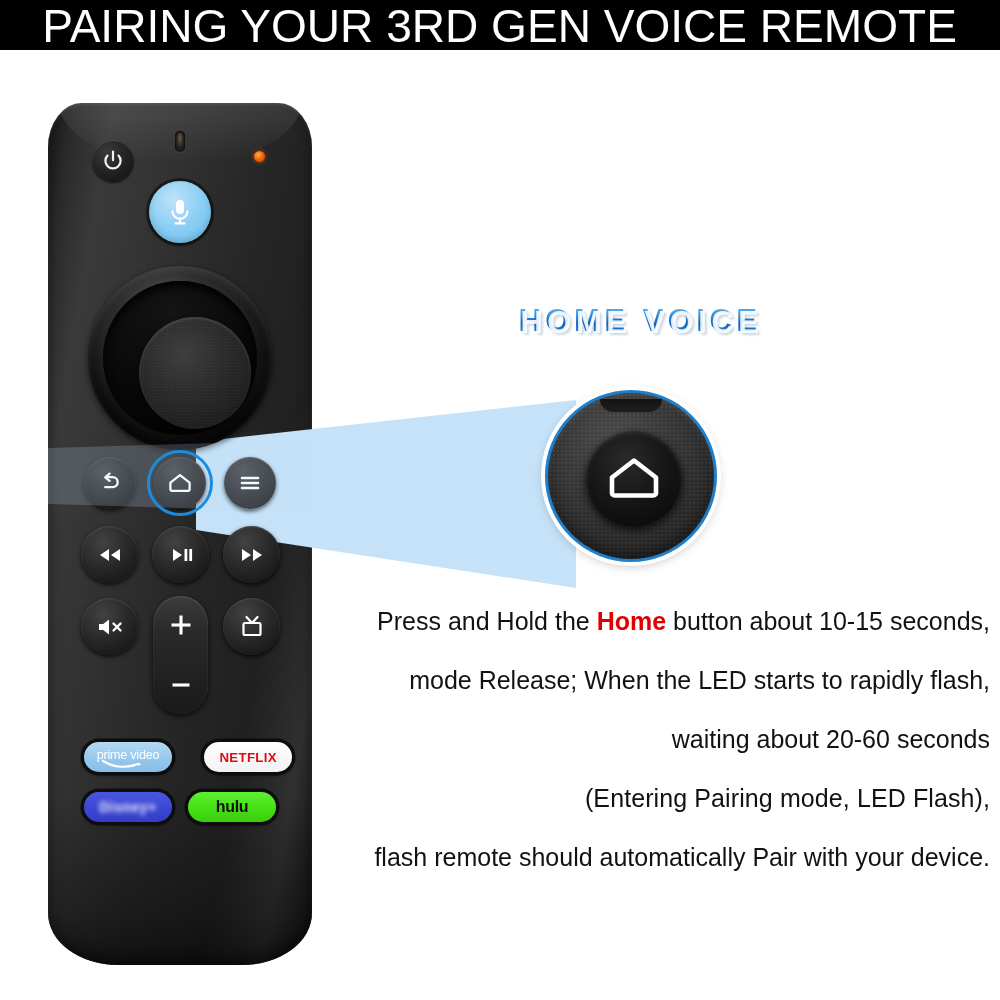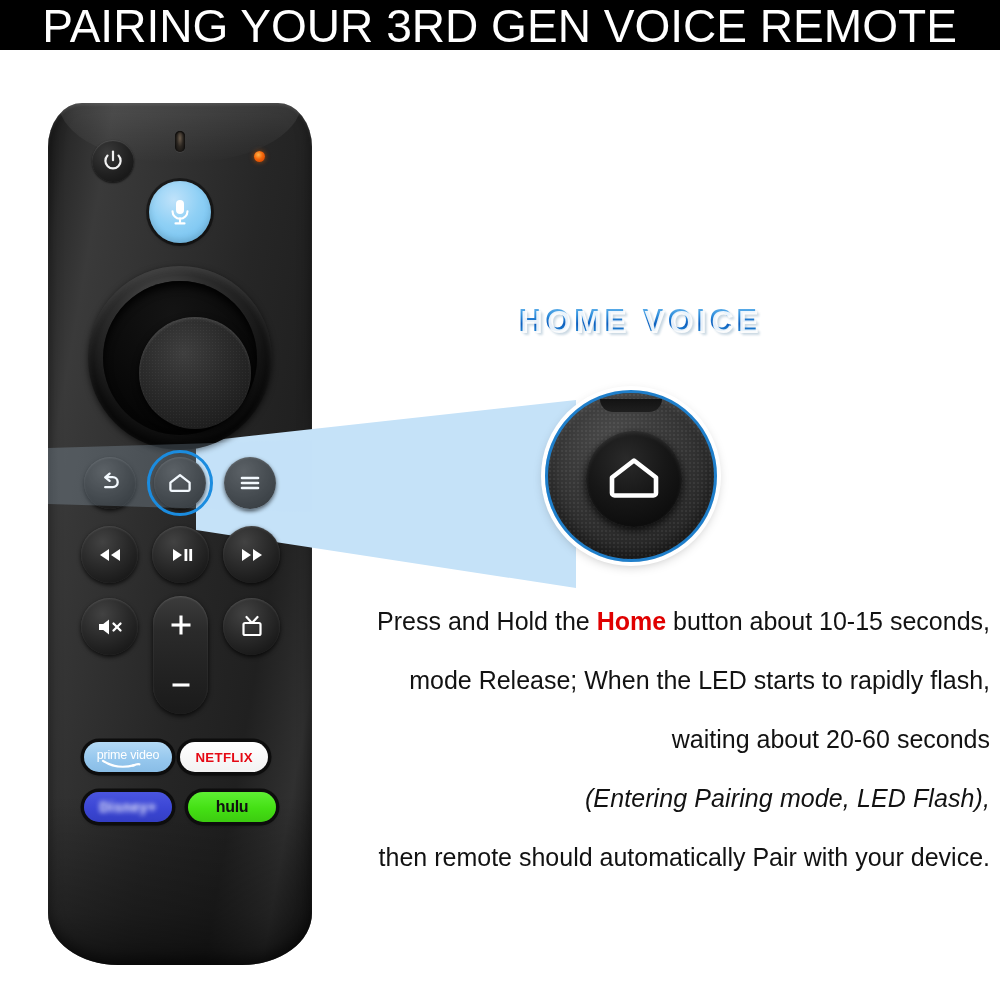--- a/index.html
+++ b/index.html
@@ -220,21 +220,21 @@
   .apps { position: absolute; left: 0; top: 625px; width: 264px; height: 100px; z-index: 5; margin-top: 14px; }
   .app-btn {
     position: absolute;
     width: 88px; height: 30px;
     border-radius: 15px;
     display: flex; align-items: center; justify-content: center;
     box-shadow: 0 0 0 3.5px #0d0d0d, 0 2px 4px rgba(0,0,0,0.8);
     overflow: hidden;
   }
   .app-prime   { left: 36px;  top: 0;    background: linear-gradient(180deg,#b3d9f5 0%, #97c8ee 55%, #89bde6 100%); }
-  .app-netflix { left: 132px; top: 0;    background: linear-gradient(180deg,#ffffff 0%, #f2f2f2 100%); }
+  .app-netflix { left: 156px; top: 0;    background: linear-gradient(180deg,#ffffff 0%, #f2f2f2 100%); }
   .app-disney  { left: 36px;  top: 50px; background: linear-gradient(180deg,#4a55e0 0%, #3b46d4 55%, #333ec4 100%); }
   .app-hulu    { left: 140px; top: 50px; background: linear-gradient(180deg,#5ef033 0%, #44e014 55%, #3ccb10 100%); }
 
   .prime-label {
     color: #ffffff; font-size: 12.5px; font-weight: 400;
     font-family: "Liberation Sans", sans-serif;
     line-height: 1; letter-spacing: -0.2px;
     margin-top: -3px;
   }
   .prime-smile {
@@ -345,21 +345,21 @@
     z-index: 5;
   }
   .instr-line {
     text-align: right;
     font-family: "Liberation Sans", sans-serif;
     font-size: 25px;
     color: #121212;
     line-height: 59px;
     white-space: nowrap;
   }
-  .instr-line.l4 { letter-spacing: 0.1px; font-style: italic; }
+  .instr-line.l4 { letter-spacing: 0.1px; }
   .highlight-home {
     color: #e00000;
     font-weight: 700;
   }
 </style>
 </head>
 <body>
 
 <div id="page">
 
@@ -516,16 +516,16 @@
     </div>
   </div>
 
   <div class="callout-title">HOME VOICE</div>
 
   <div class="instructions">
     <div class="instr-line"><span>Press and Hold the </span><span class="highlight-home">Home</span><span> button about 10-15 seconds,</span></div>
     <div class="instr-line">mode Release; When the LED starts to rapidly flash,</div>
     <div class="instr-line">waiting about 20-60 seconds</div>
     <div class="instr-line l4">(Entering Pairing mode, LED Flash),</div>
-    <div class="instr-line">then remote should automatically Pair with your device.</div>
+    <div class="instr-line">flash remote should automatically Pair with your device.</div>
   </div>
 
 </div>
 
 </body></html>

